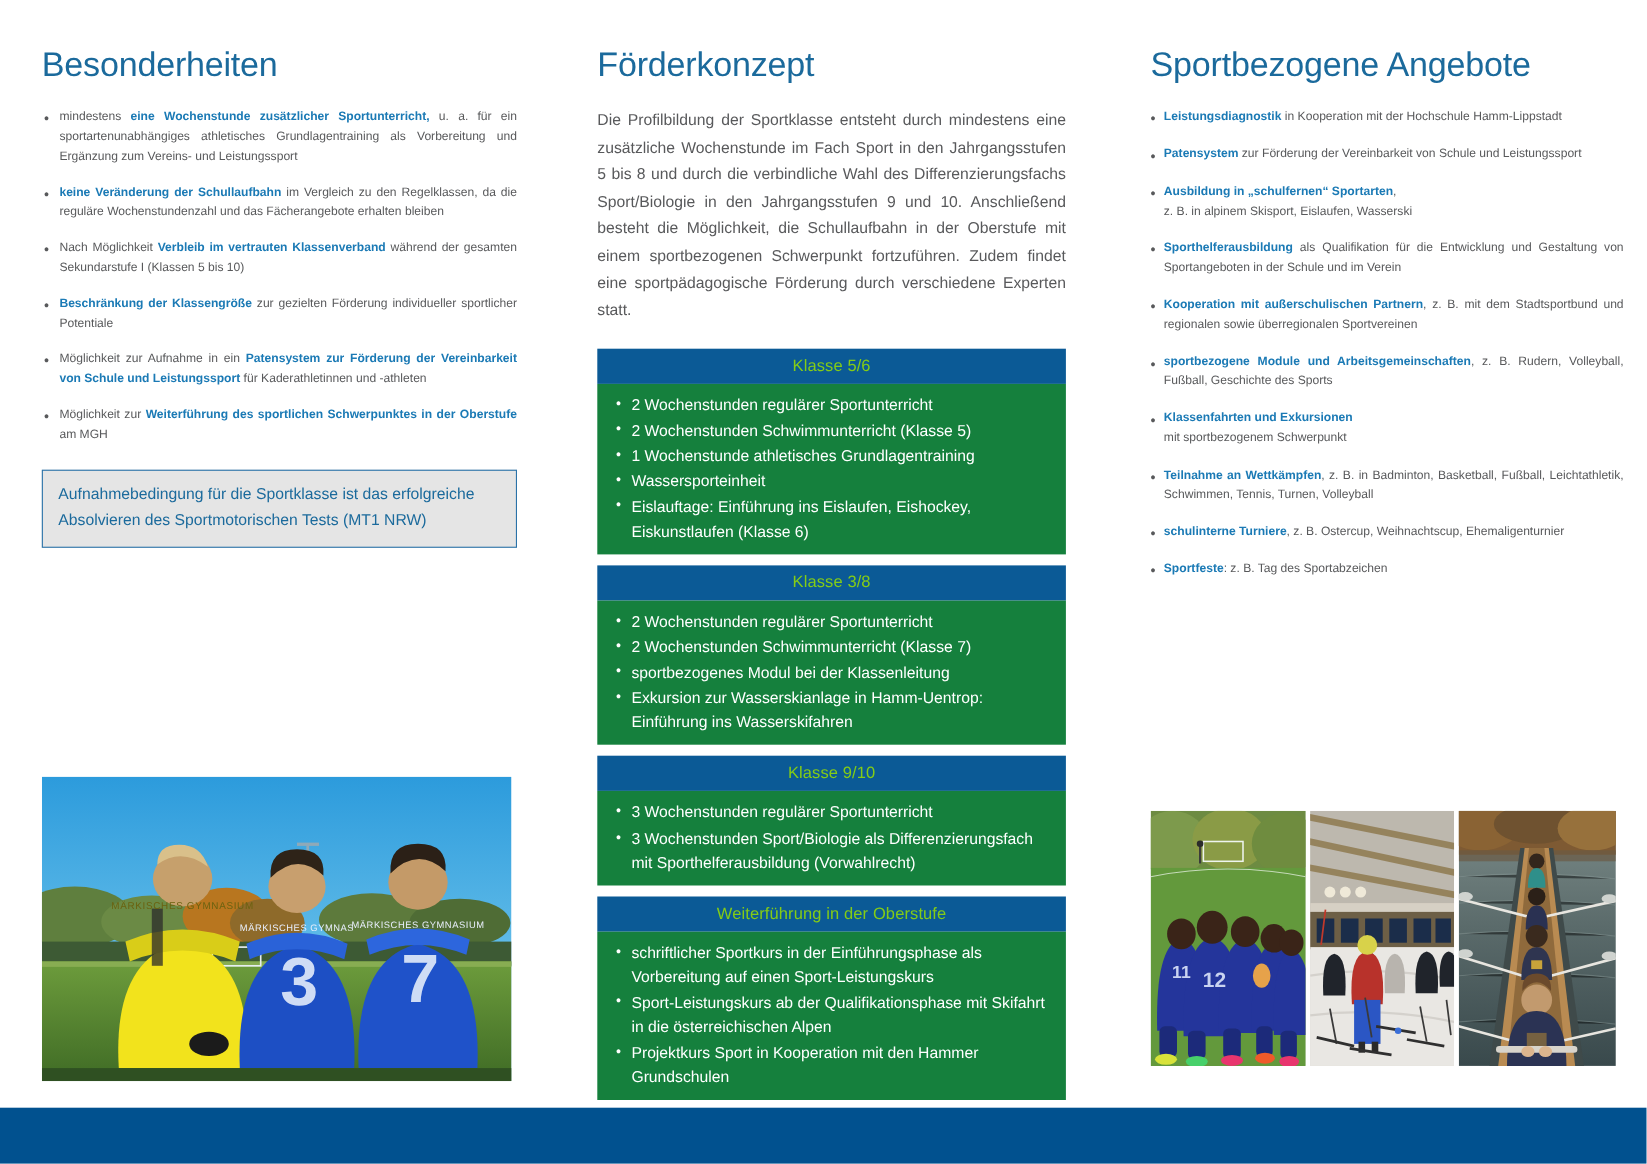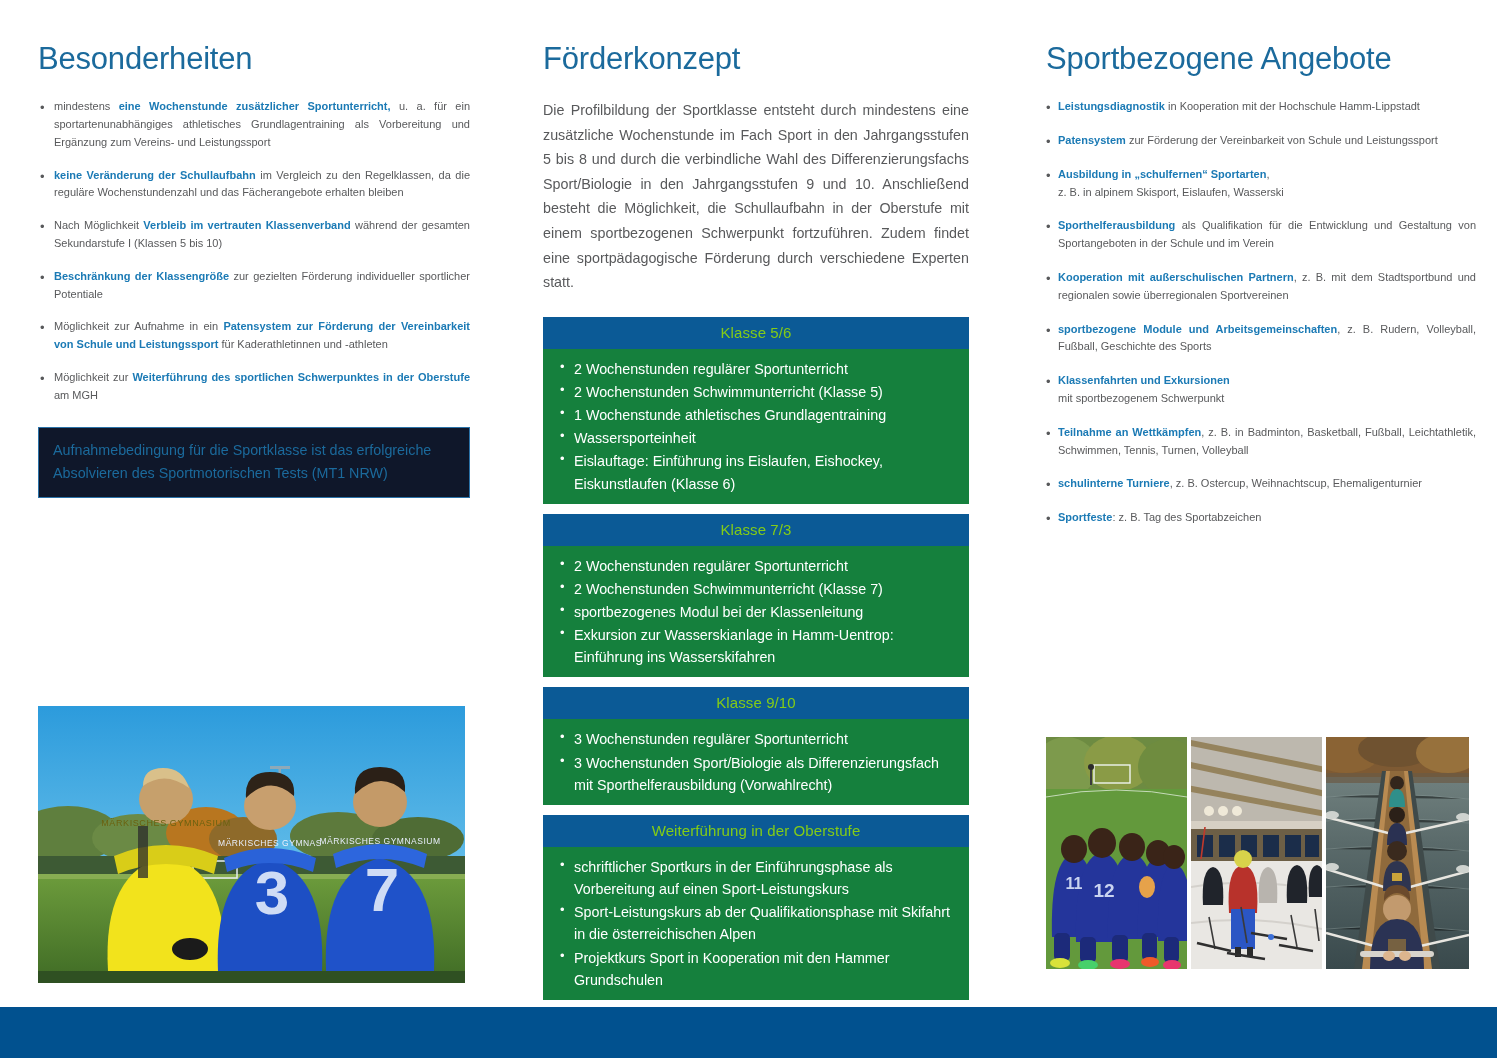--- a/index.html
+++ b/index.html
@@ -62,21 +62,21 @@
   }
   .col-right ul.blist > li:before { left: 0px; }
 
   .hl { color: #1b7ab5; font-weight: 600; }
   .nohyph { text-align: left; }
 
   
   .notebox {
     margin-top: 22px;
     border: 1px solid #2a72a8;
-    background: #0f172a;
+    background: #e5e5e5;
     padding: 11px 14px 12px 14px;
     color: #1b6a9c;
     font-size: 14.3px;
     line-height: 1.62;
   }
 
   
   p.intro {
     color: #58595b;
     font-size: 14.3px;
@@ -172,21 +172,21 @@
             <ul>
               <li>2 Wochenstunden regulärer Sportunterricht</li>
               <li>2 Wochenstunden Schwimmunterricht (Klasse 5)</li>
               <li>1 Wochenstunde athletisches Grundlagentraining</li>
               <li>Wassersporteinheit</li>
               <li>Eislauftage: Einführung ins Eislaufen, Eishockey, Eiskunstlaufen (Klasse 6)</li>
             </ul>
           </div>
         </div>
         <div class="classbox">
-          <div class="cb-head">Klasse 7/3</div>
+          <div class="cb-head">Klasse 3/8</div>
           <div class="cb-body">
             <ul>
               <li>2 Wochenstunden regulärer Sportunterricht</li>
               <li>2 Wochenstunden Schwimmunterricht (Klasse 7)</li>
               <li>sportbezogenes Modul bei der Klassenleitung</li>
               <li>Exkursion zur Wasserskianlage in Hamm-Uentrop: Einführung ins Wasserskifahren</li>
             </ul>
           </div>
         </div>
         <div class="classbox">

